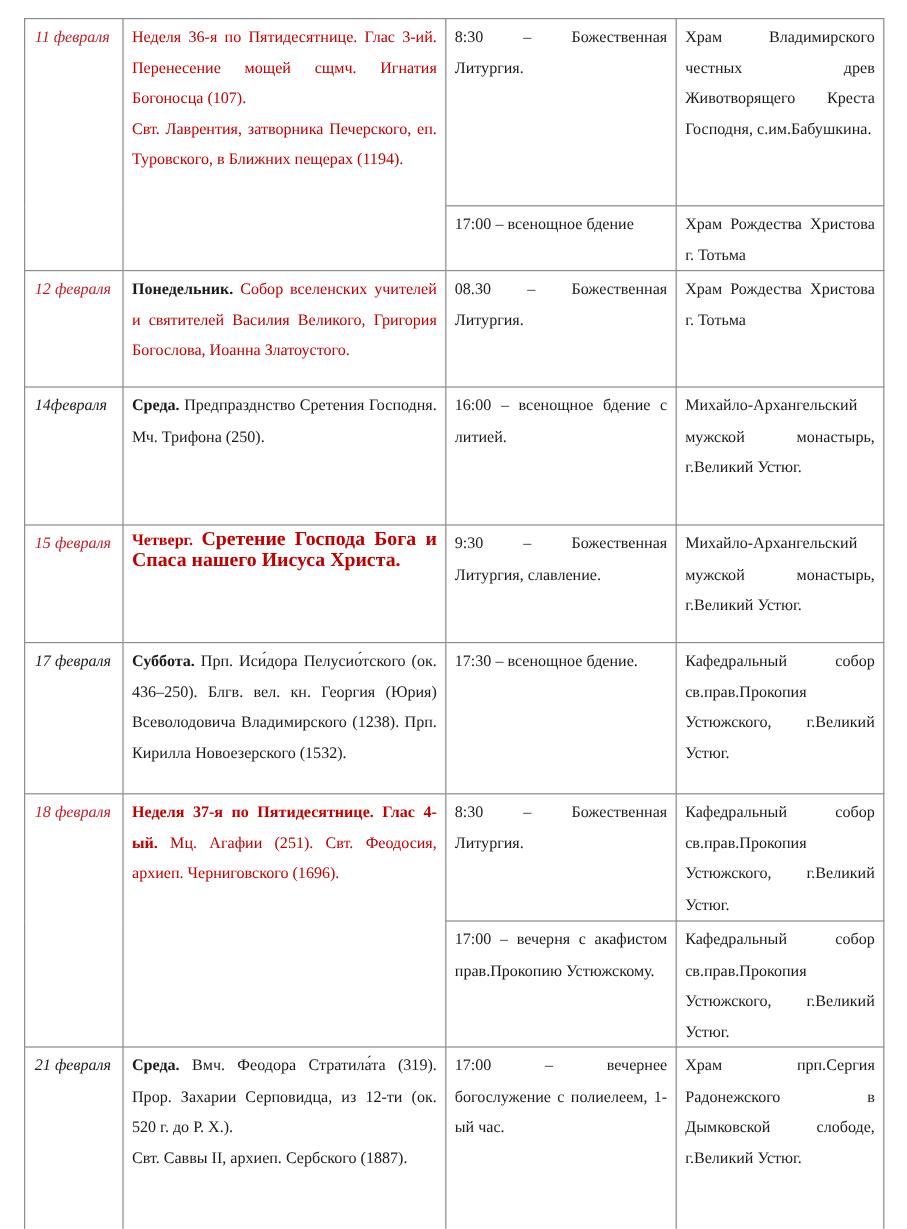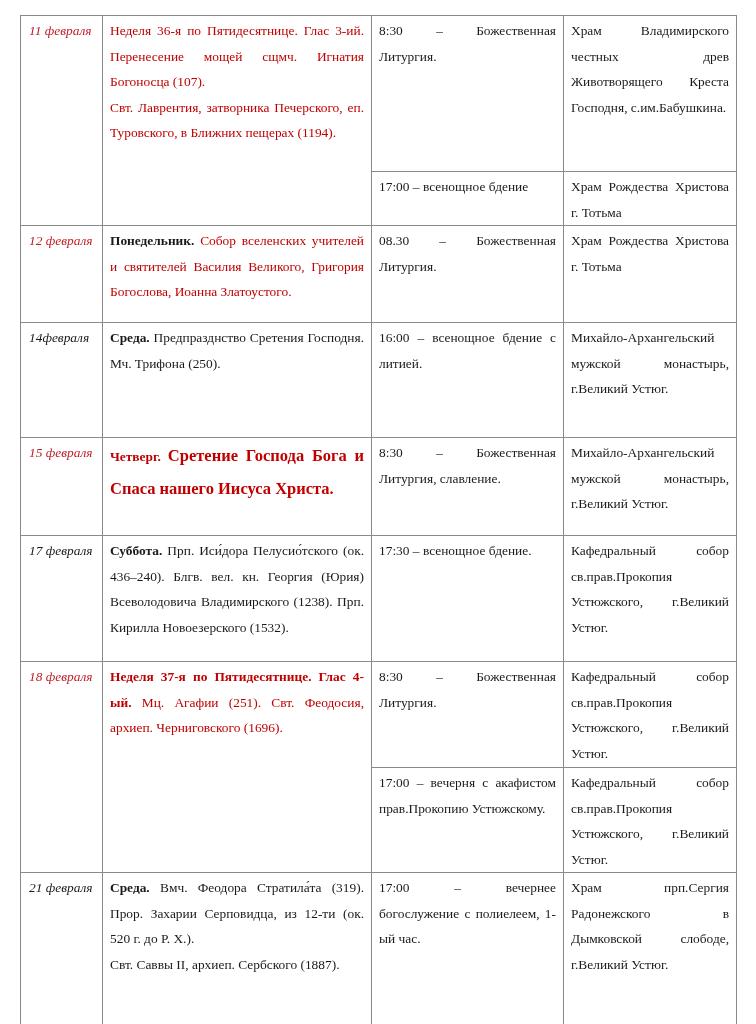--- a/index.html
+++ b/index.html
@@ -71,33 +71,33 @@
       <td class="just">
         <span class="b">Среда.</span>
         <span>Предпразднство Сретения Господня. Мч. Трифона (250).</span>
       </td>
       <td class="just">16:00 – всенощное бдение с литией.</td>
       <td class="just">Михайло-Архангельский мужской монастырь, г.Великий Устюг.</td>
     </tr>
 
     <tr class="r15">
       <td class="date red">15 февраля</td>
-      <td class="just red" style="line-height:32px;">
+      <td class="just red" style="line-height:17px;">
         <span class="b">Четверг.</span>
         <span class="big">Сретение Господа Бога и Спаса нашего Иисуса Христа.</span>
       </td>
-      <td class="just">8:30 – Божественная Литургия, славление.</td>
+      <td class="just">9:30 – Божественная Литургия, славление.</td>
       <td class="just">Михайло-Архангельский мужской монастырь, г.Великий Устюг.</td>
     </tr>
 
     <tr class="r17">
       <td class="date">17 февраля</td>
       <td class="just">
         <span class="b">Суббота.</span>
-        <span>Прп. Иси́дора Пелусио́тского (ок. 436–240). Блгв. вел. кн. Георгия (Юрия) Всеволодовича Владимирского (1238). Прп. Кирилла Новоезерского (1532).</span>
+        <span>Прп. Иси́дора Пелусио́тского (ок. 436–250). Блгв. вел. кн. Георгия (Юрия) Всеволодовича Владимирского (1238). Прп. Кирилла Новоезерского (1532).</span>
       </td>
       <td class="just">17:30 – всенощное бдение.</td>
       <td class="just">Кафедральный собор св.прав.Прокопия Устюжского, г.Великий Устюг.</td>
     </tr>
 
     <tr class="r18a">
       <td rowspan="2" class="date red">18 февраля</td>
       <td rowspan="2" class="just red">
         <span class="b">Неделя 37-я по Пятидесятнице. Глас 4-ый.</span>
         <span>Мц. Агафии (251). Свт. Феодосия, архиеп. Черниговского (1696).</span>

